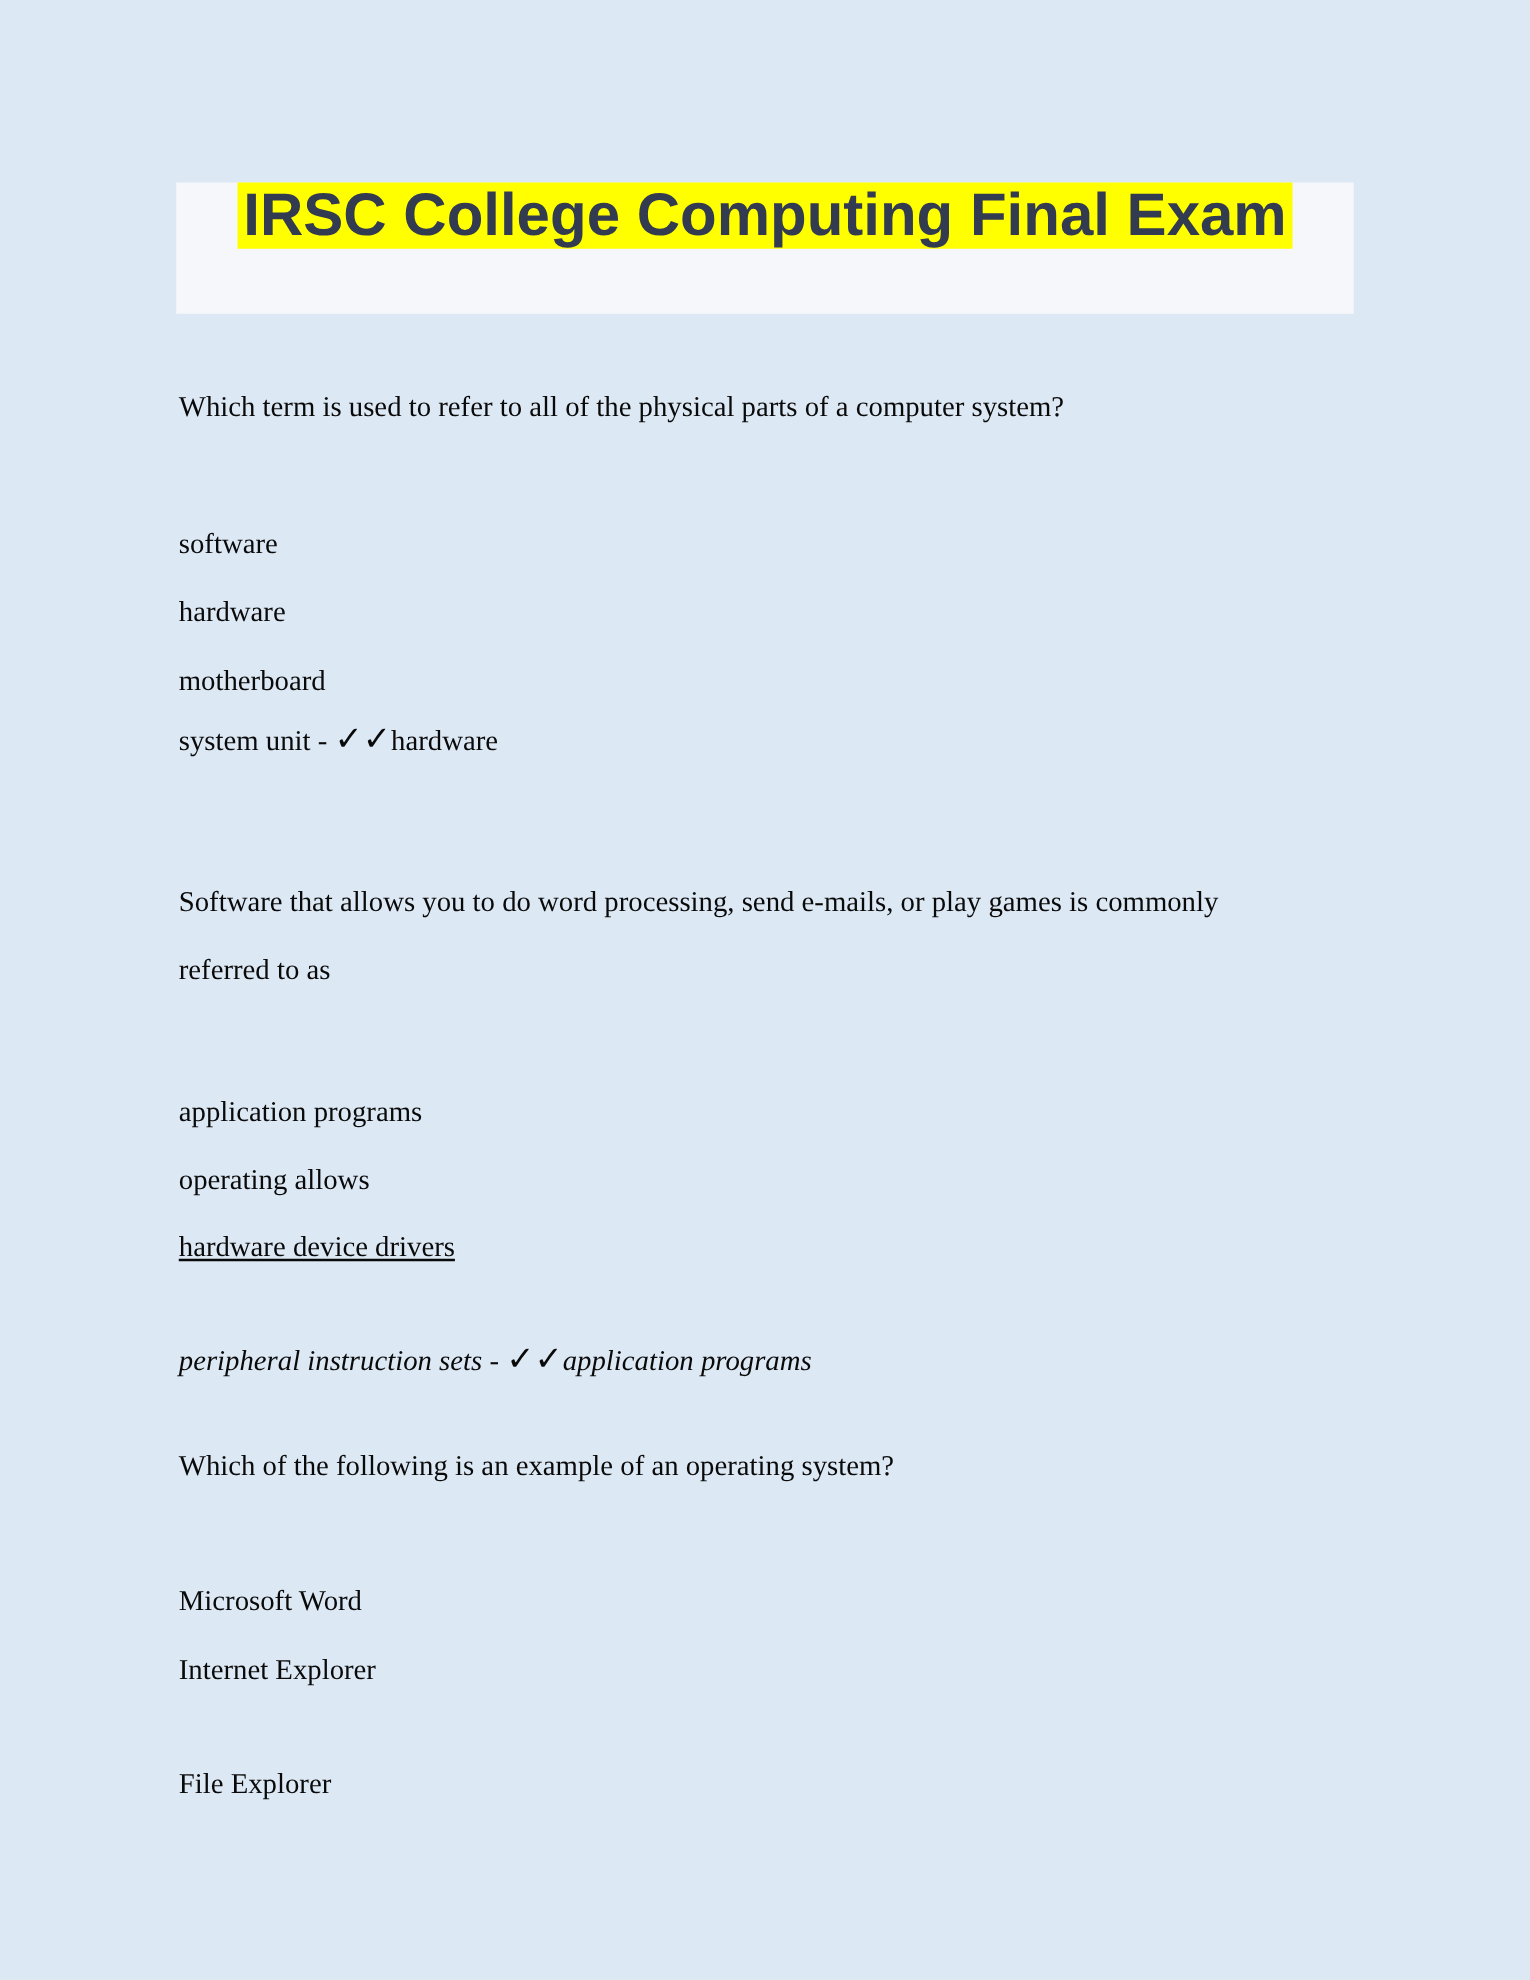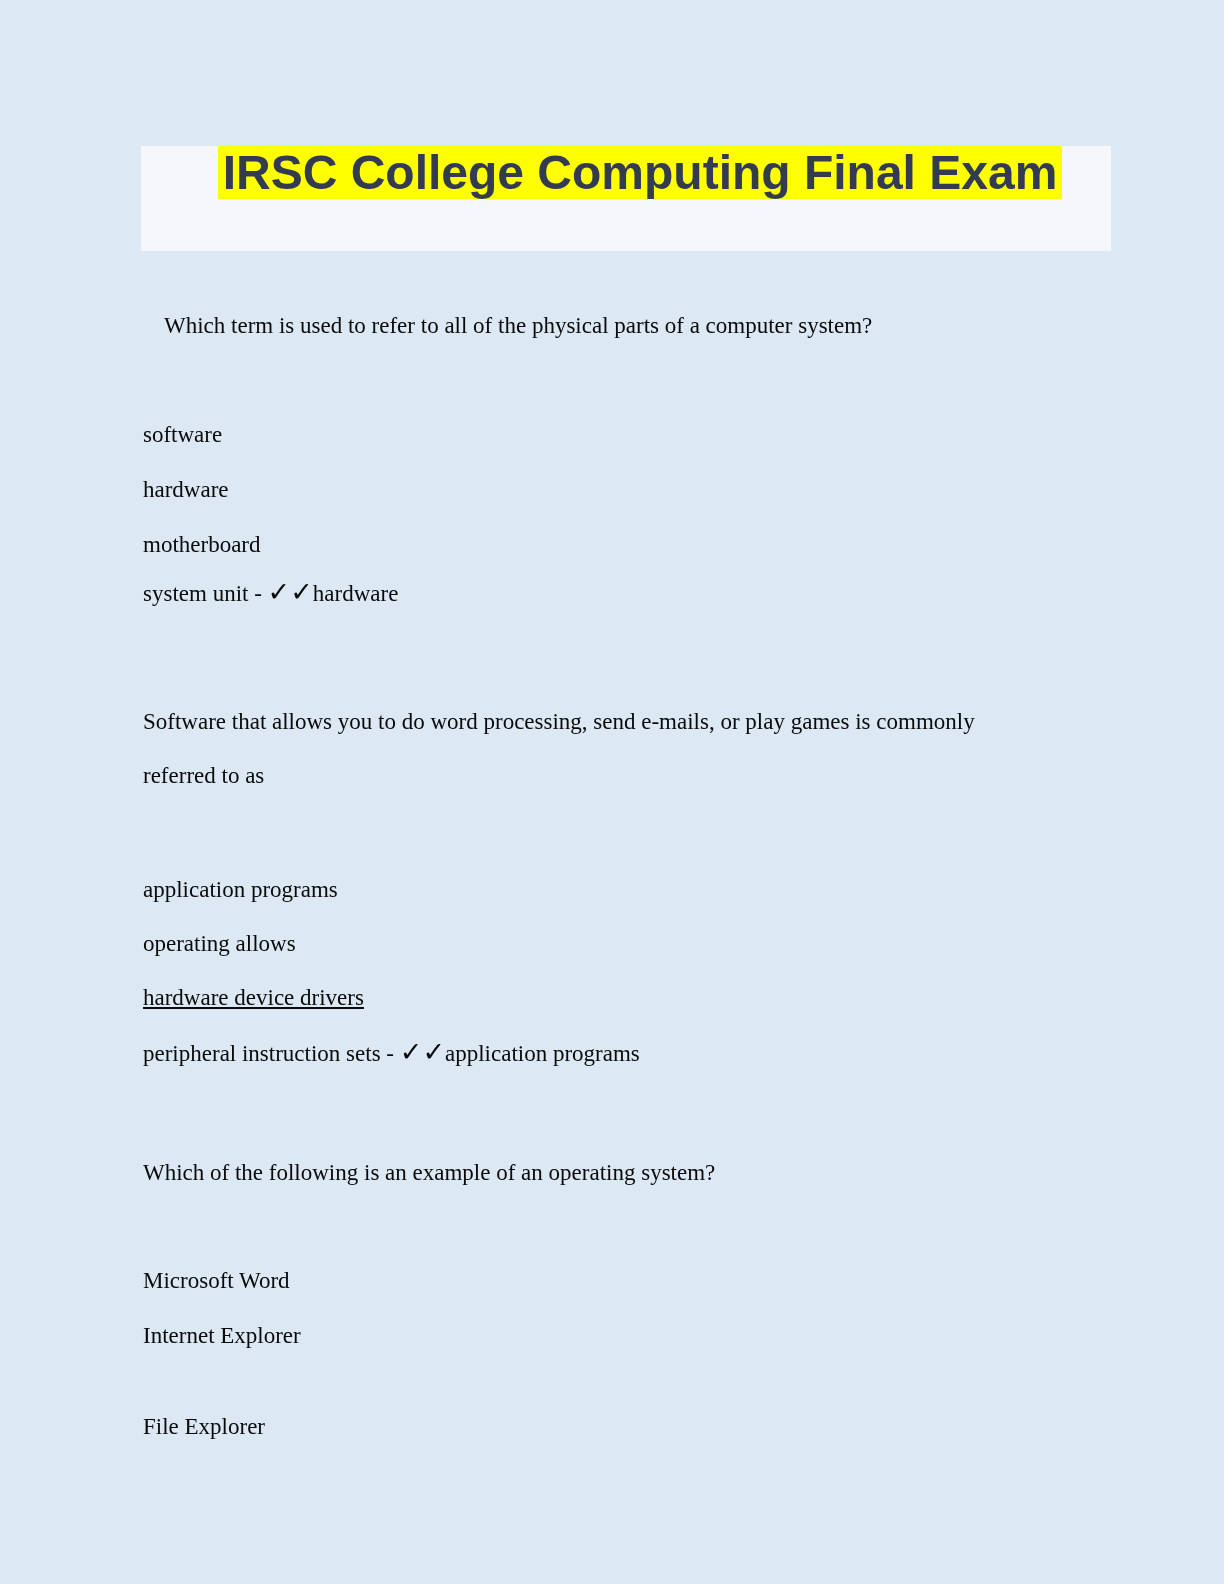--- a/index.html
+++ b/index.html
@@ -17,51 +17,50 @@
     top: 146px;
     width: 942px;
     min-height: 105px;
     background: #f5f7fa;
     text-align: center;
     font-family: "Liberation Sans", sans-serif;
     font-weight: 700;
     font-size: 48px;
     line-height: 53px;
     color: #323b4f;
-    padding-left: 28px;
   }
   .hl {
     background: #ffff00;
     padding: 0 5px;
   }
   .line {
     position: absolute;
     left: 143px;
     font-size: 23px;
     line-height: 28px;
     color: #0a0a0a;
     white-space: pre;
   }
   .check {
     font-family: "DejaVu Sans", sans-serif;
     font-weight: 700;
     font-size: 27px;
     line-height: 1;
   }
-  .l1  { top: 312px; margin-left: 21px; }
+  .l1  { top: 312px; }
   .l2  { top: 421px; }
   .l3  { top: 476px; }
   .l4  { top: 531px; }
   .l5  { top: 578px; }
   .l6  { top: 708px; }
   .l7  { top: 762px; }
   .l8  { top: 876px; }
   .l9  { top: 930px; }
   .l10 { top: 984px; text-decoration: underline; }
-  .l11 { top: 1038px; }
+  .l11 { top: 1074px; font-style: italic; }
   .l12 { top: 1159px; }
   .l13 { top: 1267px; }
   .l14 { top: 1322px; }
   .l15 { top: 1377px; margin-top: 36px; }
 </style>
 </head>
 <body>
 
 <div class="title-block">
   <span class="hl">IRSC College Computing Final Exam</span><br>

